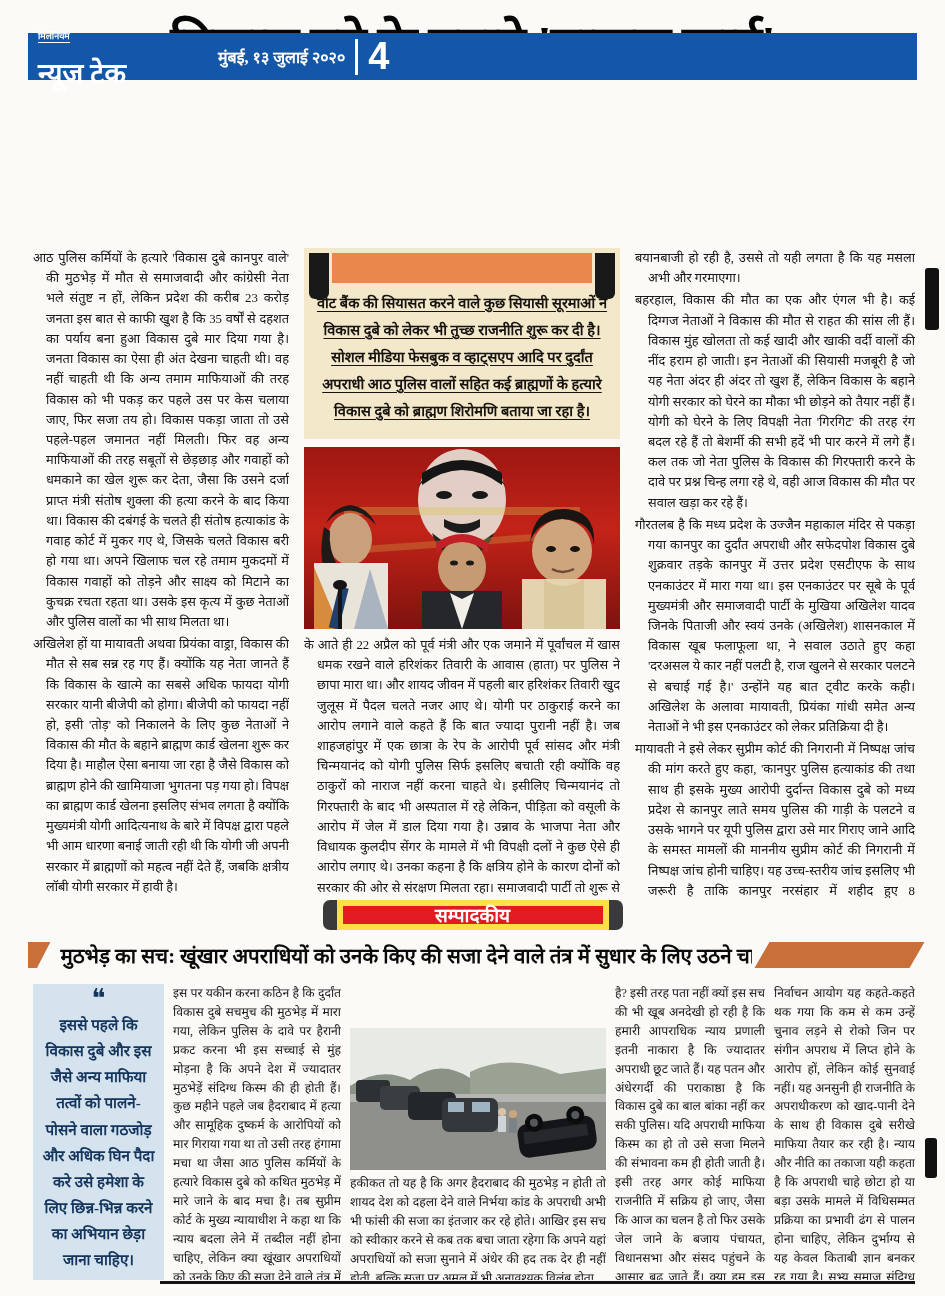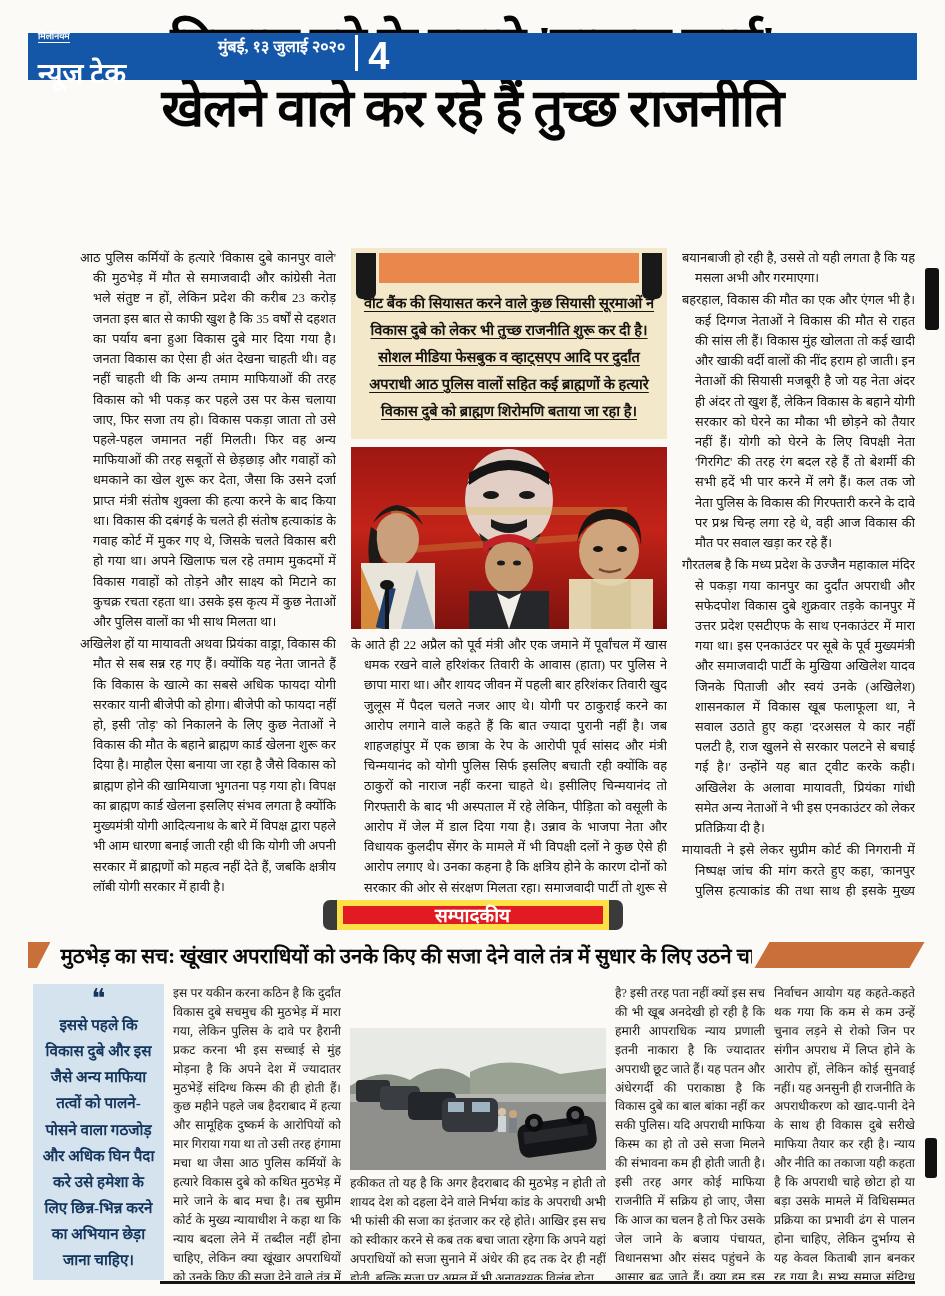--- a/index.html
+++ b/index.html
@@ -7,31 +7,31 @@
         overflow:hidden;font-family:"Liberation Serif","DejaVu Serif",serif;color:#161616;}
   
   .topbar{position:absolute;left:28px;right:28px;top:33px;height:47px;background:#1457a8;
           display:flex;align-items:center;color:#fff;}
   .brand{padding-left:10px;line-height:1;width:180px;}
   .brand-top{font-family:"Liberation Sans",sans-serif;font-size:9px;font-weight:bold;
              border-bottom:1px solid #fff;display:inline-block;padding-bottom:1px;}
   .brand-main{font-size:28px;font-weight:bold;margin-top:17px;}
   .section-title{flex:1;text-align:center;font-size:36px;font-weight:bold;font-style:italic;
                  letter-spacing:1px;}
-  .topbar-right{display:flex;gap:10px;padding-right:8px;}
+  .topbar-right{display:flex;align-items:center;gap:10px;padding-right:8px;}
   .date{font-size:16px;font-weight:bold;white-space:nowrap;}
   .vdiv{width:3px;height:36px;background:#fff;}
   .pagenum{font-size:38px;font-weight:bold;font-family:"Liberation Sans",sans-serif;padding-right:4px;}
   
   .headline{margin:14px 40px 0;text-align:center;font-size:52px;line-height:1.22;
             font-weight:bold;color:#050505;letter-spacing:-1px;}
   
   .main-cols{position:absolute;left:33px;right:30px;top:248px;height:650px;display:flex;gap:15px;}
   .col{overflow:hidden;text-align:justify;font-size:12.8px;line-height:1.58;}
-  .col1{width:256px;margin-left:47px;}
+  .col1{width:256px;}
   .col2{width:316px;}
   .col3{flex:1;}
   .col p{margin:0 0 2px;}
   .hang{padding-left:13px;text-indent:-13px;}
   
   .hbox{position:relative;background:#f3e8ca;padding:42px 12px 14px;margin-bottom:8px;}
   .hbox-bar{position:absolute;top:5px;left:28px;right:28px;height:30px;background:#e9874d;}
   .hbox-tab{position:absolute;top:5px;width:20px;height:46px;background:#191919;}
   .hbox-tab.l{left:5px;border-radius:0 0 6px 6px;}
   .hbox-tab.r{right:5px;border-radius:0 0 6px 6px;}
@@ -80,21 +80,20 @@
     </div>
     <div class="topbar-right">
       <span class="date">मुंबई, १३ जुलाई २०२०</span>
       <span class="vdiv"></span>
       <span class="pagenum">4</span>
     </div>
   </header>
 
   <h1 class="headline">
     <span>विकास दुबे के बहाने 'ब्राह्मण कार्ड'</span><br>
-    <span>खेलने वाले कर रहे हैं तुच्छ राजनीति</span>
   </h1>
 
   <section class="main-cols">
     <div class="col col1">
       <p class="hang">आठ पुलिस कर्मियों के हत्यारे 'विकास दुबे कानपुर वाले' की मुठभेड़ में मौत से समाजवादी और कांग्रेसी नेता भले संतुष्ट न हों, लेकिन प्रदेश की करीब 23 करोड़ जनता इस बात से काफी खुश है कि 35 वर्षों से दहशत का पर्याय बना हुआ विकास दुबे मार दिया गया है। जनता विकास का ऐसा ही अंत देखना चाहती थी। वह नहीं चाहती थी कि अन्य तमाम माफियाओं की तरह विकास को भी पकड़ कर पहले उस पर केस चलाया जाए, फिर सजा तय हो। विकास पकड़ा जाता तो उसे पहले-पहल जमानत नहीं मिलती। फिर वह अन्य माफियाओं की तरह सबूतों से छेड़छाड़ और गवाहों को धमकाने का खेल शुरू कर देता, जैसा कि उसने दर्जा प्राप्त मंत्री संतोष शुक्ला की हत्या करने के बाद किया था। विकास की दबंगई के चलते ही संतोष हत्याकांड के गवाह कोर्ट में मुकर गए थे, जिसके चलते विकास बरी हो गया था। अपने खिलाफ चल रहे तमाम मुकदमों में विकास गवाहों को तोड़ने और साक्ष्य को मिटाने का कुचक्र रचता रहता था। उसके इस कृत्य में कुछ नेताओं और पुलिस वालों का भी साथ मिलता था।</p>
       <p class="hang">अखिलेश हों या मायावती अथवा प्रियंका वाड्रा, विकास की मौत से सब सन्न रह गए हैं। क्योंकि यह नेता जानते हैं कि विकास के खात्मे का सबसे अधिक फायदा योगी सरकार यानी बीजेपी को होगा। बीजेपी को फायदा नहीं हो, इसी 'तोड़' को निकालने के लिए कुछ नेताओं ने विकास की मौत के बहाने ब्राह्मण कार्ड खेलना शुरू कर दिया है। माहौल ऐसा बनाया जा रहा है जैसे विकास को ब्राह्मण होने की खामियाजा भुगतना पड़ गया हो। विपक्ष का ब्राह्मण कार्ड खेलना इसलिए संभव लगता है क्योंकि मुख्यमंत्री योगी आदित्यनाथ के बारे में विपक्ष द्वारा पहले भी आम धारणा बनाई जाती रही थी कि योगी जी अपनी सरकार में ब्राह्मणों को महत्व नहीं देते हैं, जबकि क्षत्रीय लॉबी योगी सरकार में हावी है।</p>
 
     </div>
 
     <div class="col col2">

